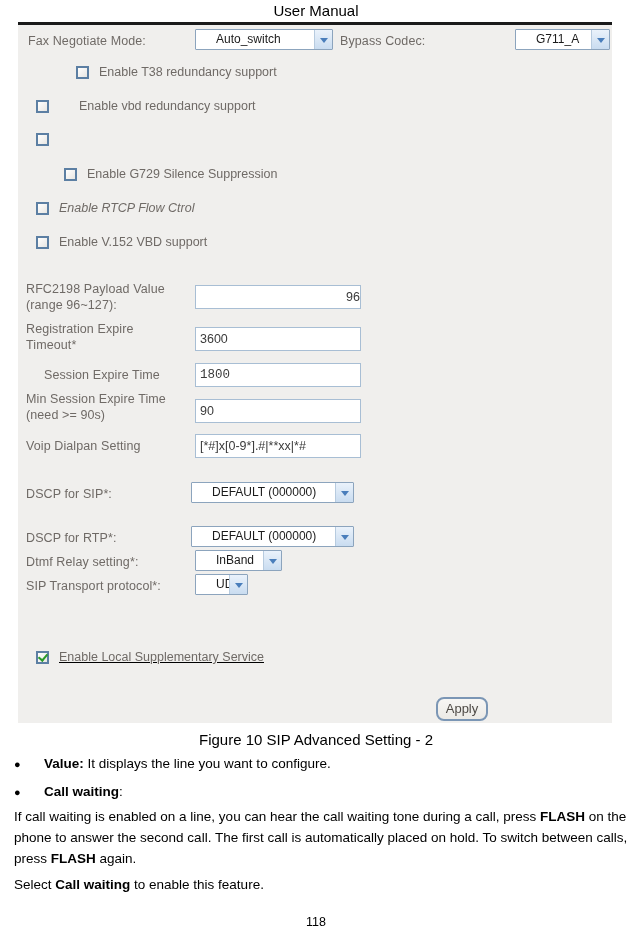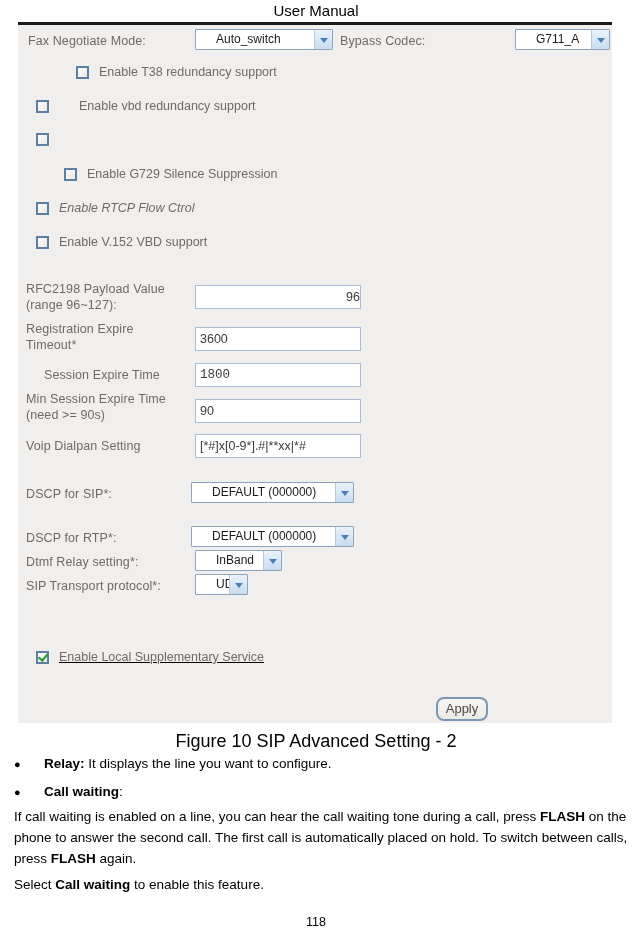--- a/index.html
+++ b/index.html
@@ -140,21 +140,21 @@
     text-align: center;
     line-height: 20px;
     padding: 0;
   }
 
   
   .caption {
     position: absolute;
     left: 0; width: 632px;
     text-align: center;
-    font-size: 18px;
+    font-size: 15px;
     color: #000;
   }
   .bullet-row {
     position: absolute;
     left: 14px;
     font-size: 13.5px;
     line-height: 18px;
     color: #000;
   }
   .bullet-dot {
@@ -277,21 +277,21 @@
   </div>
 
   <div class="apply-btn" style="left:418px; top:672px; width:52px; height:24px;">Apply</div>
 
  </div>
 </div>
 
 <div class="caption" style="top:731px;">Figure 10 SIP Advanced Setting - 2</div>
 
 <div class="bullet-row" style="top:755px;">
-  <span class="bullet-dot"></span><b>Relay:</b><span> It displays the line you want to configure.</span>
+  <span class="bullet-dot"></span><b>Value:</b><span> It displays the line you want to configure.</span>
 </div>
 
 <div class="bullet-row" style="top:783px;">
   <span class="bullet-dot"></span><b>Call waiting</b><span>:</span>
 </div>
 
 <div class="body-par" style="top:806px;">
   <span>If call waiting is enabled on a line, you can hear the call waiting tone during a call, press </span><b>FLASH</b><span> on the phone to answer the second call. The first call is automatically placed on hold. To switch between calls, press </span><b>FLASH</b><span> again.</span>
 </div>
 

